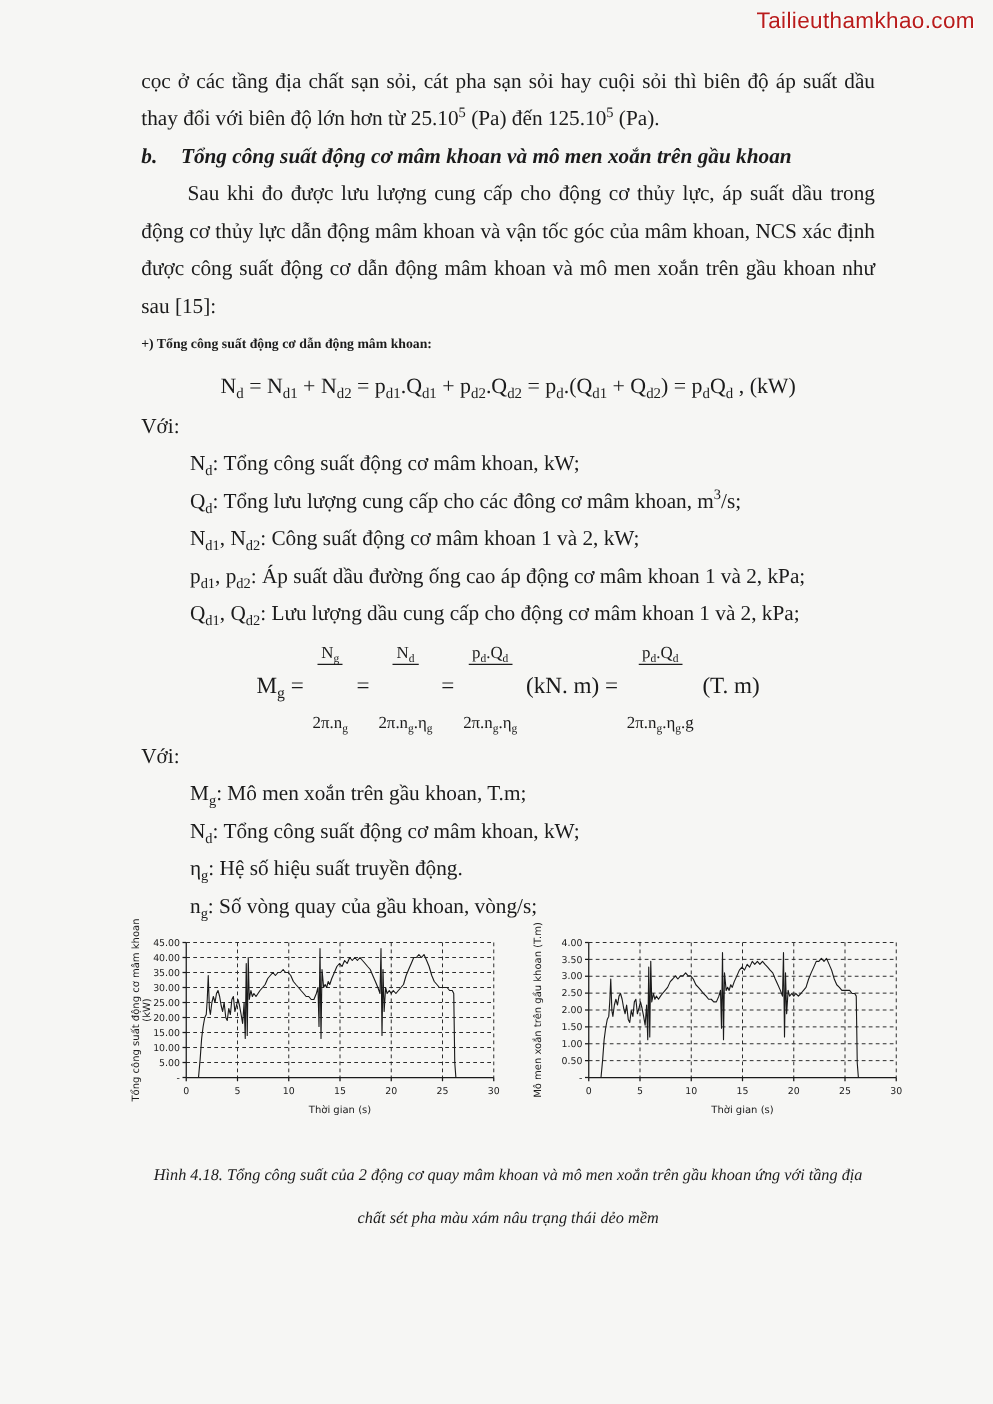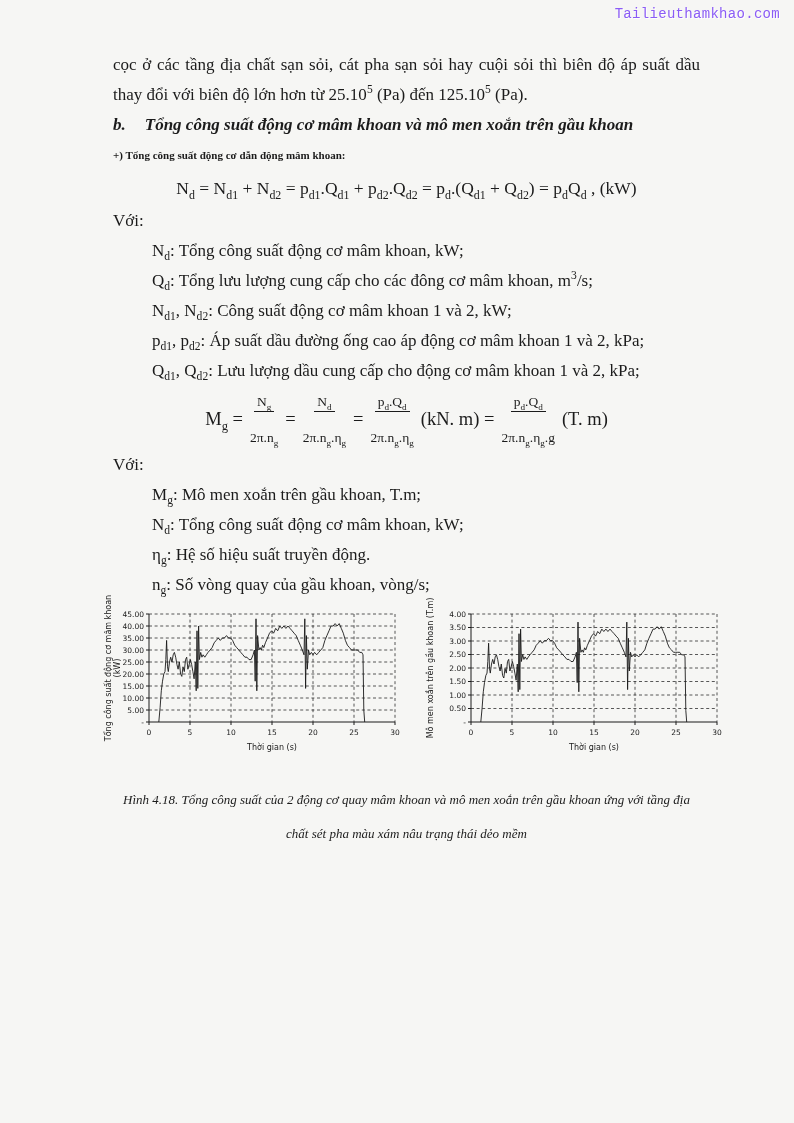--- a/index.html
+++ b/index.html
@@ -6,22 +6,22 @@
   body{
     width:794px;height:1123px;
     background:#f6f6f4;
     font-family:"Liberation Serif","DejaVu Serif",serif;
     color:#1b1b1b;
     -webkit-font-smoothing:antialiased;
   }
   .page{position:relative;width:794px;height:1123px;overflow:hidden;}
   .watermark{
     position:absolute;top:6px;right:14px;
-    font-family:Liberation Mono, monospace;
-    font-size:14px;color:#8b5cf6;
+    font-family:Liberation Sans, sans-serif;
+    font-size:18px;color:#b91c1c;
     text-shadow:1px 1px 0 #ffffff;
     letter-spacing:.3px;
   }
   .content{padding:50px 94px 0 113px;}
   .page-number{text-align:center;font-size:17px;line-height:30px;margin:0 0 16px 0;}
   p,.line{font-size:17px;line-height:30px;margin:0;}
   .justify{text-align:justify;}
   .indent{text-indent:37px;}
   .section-heading{display:flex;gap:19px;font-weight:bold;font-style:italic;font-size:17px;line-height:30px;}
   .plus-heading{font-weight:bold;font-size:11px;line-height:30px;}
@@ -32,21 +32,21 @@
   sub{font-size:68%;line-height:0;}
   sup{font-size:68%;line-height:0;}
   .def-list{margin:0;padding:0 0 0 39px;list-style:none;}
   .def-list .def-item{font-size:17px;line-height:30px;}
   .formula-frac-row{
     display:flex;justify-content:center;align-items:center;
     gap:7px;font-size:18.5px;margin:8px 0 4px 0;min-height:48px;
   }
   .frac{display:inline-flex;flex-direction:column;align-items:center;font-size:13.5px;line-height:1.18;}
   .frac .num{border-bottom:1.2px solid #1b1b1b;padding:0 3px 1px 3px;}
-  .frac .den{padding-top:18px;}
+  .frac .den{padding-top:18px;margin-top:20px;}
   .charts-row{display:flex;gap:22px;margin:8px 0 0 -12px;}
   .chart{width:300px;height:152px;}
   .chart svg{overflow:visible;display:block;}
   .grid{stroke:#2e2e2e;stroke-width:.8;stroke-dasharray:3 2.6;fill:none;}
   .axis{stroke:#1a1a1a;stroke-width:1;fill:none;}
   .series{stroke:#1a1a1a;stroke-width:.9;fill:none;stroke-linejoin:round;}
   .tick{font:7.5px "DejaVu Sans",sans-serif;fill:#1a1a1a;}
   .axlabel{font:8px "DejaVu Sans",sans-serif;fill:#1a1a1a;}
   .caption{
     margin:23px auto 0 auto;max-width:586px;
@@ -63,20 +63,21 @@
   <div class="content">
 
 
     <p class="justify">cọc ở các tầng địa chất sạn sỏi, cát pha sạn sỏi hay cuội sỏi thì biên độ áp suất dầu thay đổi với biên độ lớn hơn từ 25.10<sup>5</sup> (Pa) đến 125.10<sup>5</sup> (Pa).</p>
 
     <div class="section-heading">
       <span>b.</span>
       <span>Tổng công suất động cơ mâm khoan và mô men xoắn trên gầu khoan</span>
     </div>
 
+    <p class="justify indent">Sau khi đo được lưu lượng cung cấp cho động cơ thủy lực, áp suất dầu trong động cơ thủy lực dẫn động mâm khoan và vận tốc góc của mâm khoan, NCS xác định được công suất động cơ dẫn động mâm khoan và mô men xoắn trên gầu khoan như sau [15]:</p>
 
     <div class="plus-heading">+) Tổng công suất động cơ dẫn động mâm khoan:</div>
 
     <div class="formula-line">N<sub>d</sub> = N<sub>d1</sub> + N<sub>d2</sub> = p<sub>d1</sub>.Q<sub>d1</sub> + p<sub>d2</sub>.Q<sub>d2</sub> = p<sub>d</sub>.(Q<sub>d1</sub> + Q<sub>d2</sub>) = p<sub>d</sub>Q<sub>d</sub> , (kW)</div>
 
     <div class="line">Với:</div>
 
     <div class="def-list">
         <div class="def-item"><span>N<sub>d</sub></span><span>: Tổng công suất động cơ mâm khoan, kW;</span></div>
         <div class="def-item"><span>Q<sub>d</sub></span><span>: Tổng lưu lượng cung cấp cho các đông cơ mâm khoan, m<sup>3</sup>/s;</span></div>

